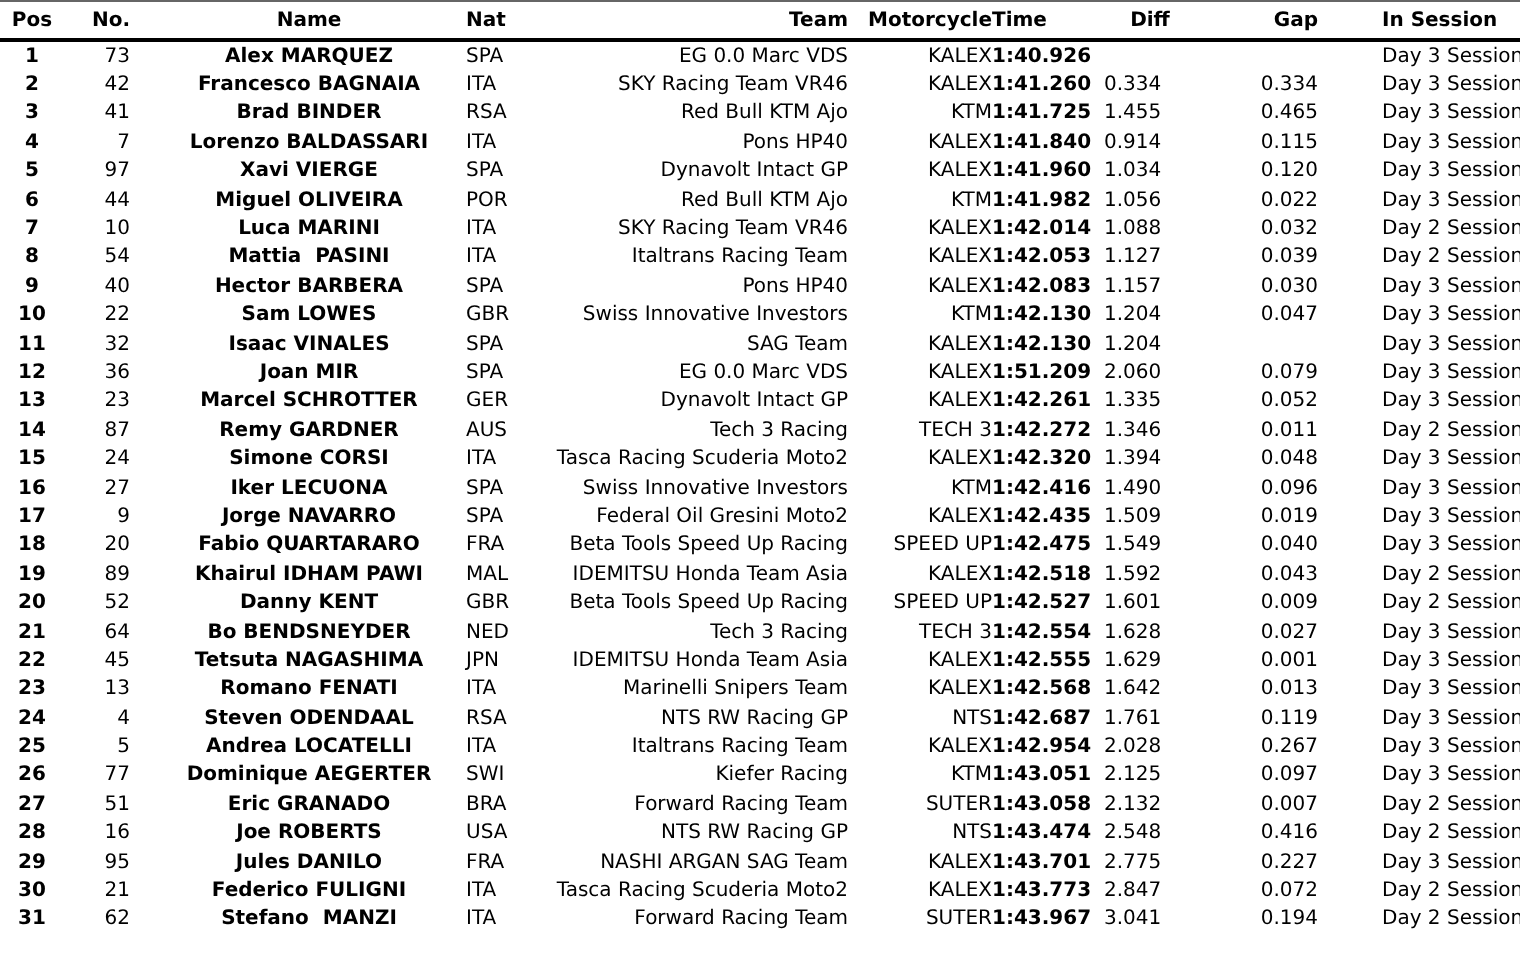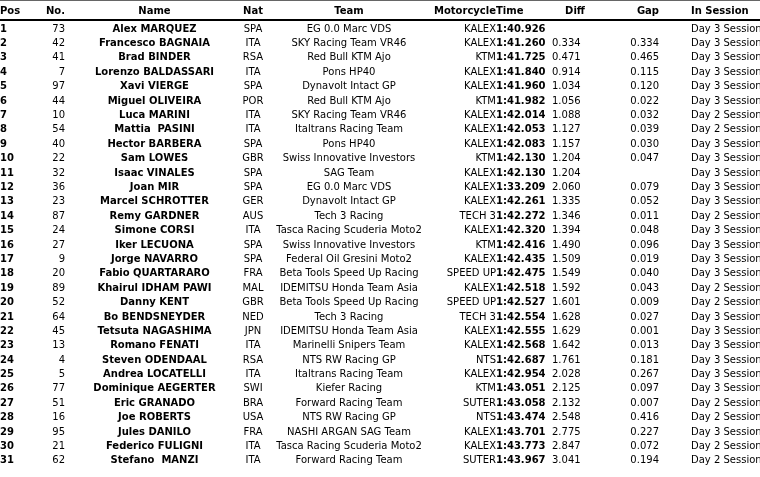--- a/index.html
+++ b/index.html
@@ -32,25 +32,25 @@
   }
   tbody td {
     height: 14.4px;
     font-size: 10px;
     padding: 0;
     vertical-align: middle;
     white-space: nowrap;
     overflow: hidden;
   }
   
-  .c-pos     { width: 32px;  text-align: left; }
+  .c-pos     { width: 32px;  text-align: center; }
   .c-no      { width: 33px;  text-align: right; margin-top: 36px; }
   .c-name    { width: 153px; text-align: center;  padding-left: 13px; white-space: pre; }
-  .c-nat     { width: 40px;  text-align: center;  padding-left: 2px; }
-  .c-team    { width: 150px; text-align: center;  padding-left: 1px; }
+  .c-nat     { width: 40px;  text-align: left;  padding-left: 2px; }
+  .c-team    { width: 150px; text-align: right;  padding-left: 1px; }
   .c-moto    { width: 70px;  text-align: right;  padding-left: 2px; }
   .c-time    { width: 56px;  text-align: left; }
   .c-diff    { width: 46px;  padding-right: 3px; }
   .c-gap     { width: 58px;  text-align: right; padding-right: 3px; }
   .c-session { width: 122px; text-align: left;  padding-left: 29px; }
   
   td.c-pos, td.c-name, td.c-time { font-weight: bold; }
 </style>
 </head>
 <body>
@@ -98,21 +98,21 @@
   </tr>
 
   <tr>
     <td class="c-pos">3</td>
     <td class="c-no">41</td>
     <td class="c-name">Brad BINDER</td>
     <td class="c-nat">RSA</td>
     <td class="c-team">Red Bull KTM Ajo</td>
     <td class="c-moto">KTM</td>
     <td class="c-time">1:41.725</td>
-    <td class="c-diff">0.471</td>
+    <td class="c-diff">1.455</td>
     <td class="c-gap">0.465</td>
     <td class="c-session">Day 3 Session 3</td>
   </tr>
 
   <tr>
     <td class="c-pos">4</td>
     <td class="c-no">7</td>
     <td class="c-name">Lorenzo BALDASSARI</td>
     <td class="c-nat">ITA</td>
     <td class="c-team">Pons HP40</td>
@@ -214,21 +214,21 @@
     <td class="c-session">Day 3 Session 3</td>
   </tr>
 
   <tr>
     <td class="c-pos">12</td>
     <td class="c-no">36</td>
     <td class="c-name">Joan MIR</td>
     <td class="c-nat">SPA</td>
     <td class="c-team">EG 0.0 Marc VDS</td>
     <td class="c-moto">KALEX</td>
-    <td class="c-time">1:33.209</td>
+    <td class="c-time">1:51.209</td>
     <td class="c-diff">2.060</td>
     <td class="c-gap">0.079</td>
     <td class="c-session">Day 3 Session 2</td>
   </tr>
 
   <tr>
     <td class="c-pos">13</td>
     <td class="c-no">23</td>
     <td class="c-name">Marcel SCHROTTER</td>
     <td class="c-nat">GER</td>
@@ -372,21 +372,21 @@
 
   <tr>
     <td class="c-pos">24</td>
     <td class="c-no">4</td>
     <td class="c-name">Steven ODENDAAL</td>
     <td class="c-nat">RSA</td>
     <td class="c-team">NTS RW Racing GP</td>
     <td class="c-moto">NTS</td>
     <td class="c-time">1:42.687</td>
     <td class="c-diff">1.761</td>
-    <td class="c-gap">0.181</td>
+    <td class="c-gap">0.119</td>
     <td class="c-session">Day 3 Session 3</td>
   </tr>
 
   <tr>
     <td class="c-pos">25</td>
     <td class="c-no">5</td>
     <td class="c-name">Andrea LOCATELLI</td>
     <td class="c-nat">ITA</td>
     <td class="c-team">Italtrans Racing Team</td>
     <td class="c-moto">KALEX</td>

